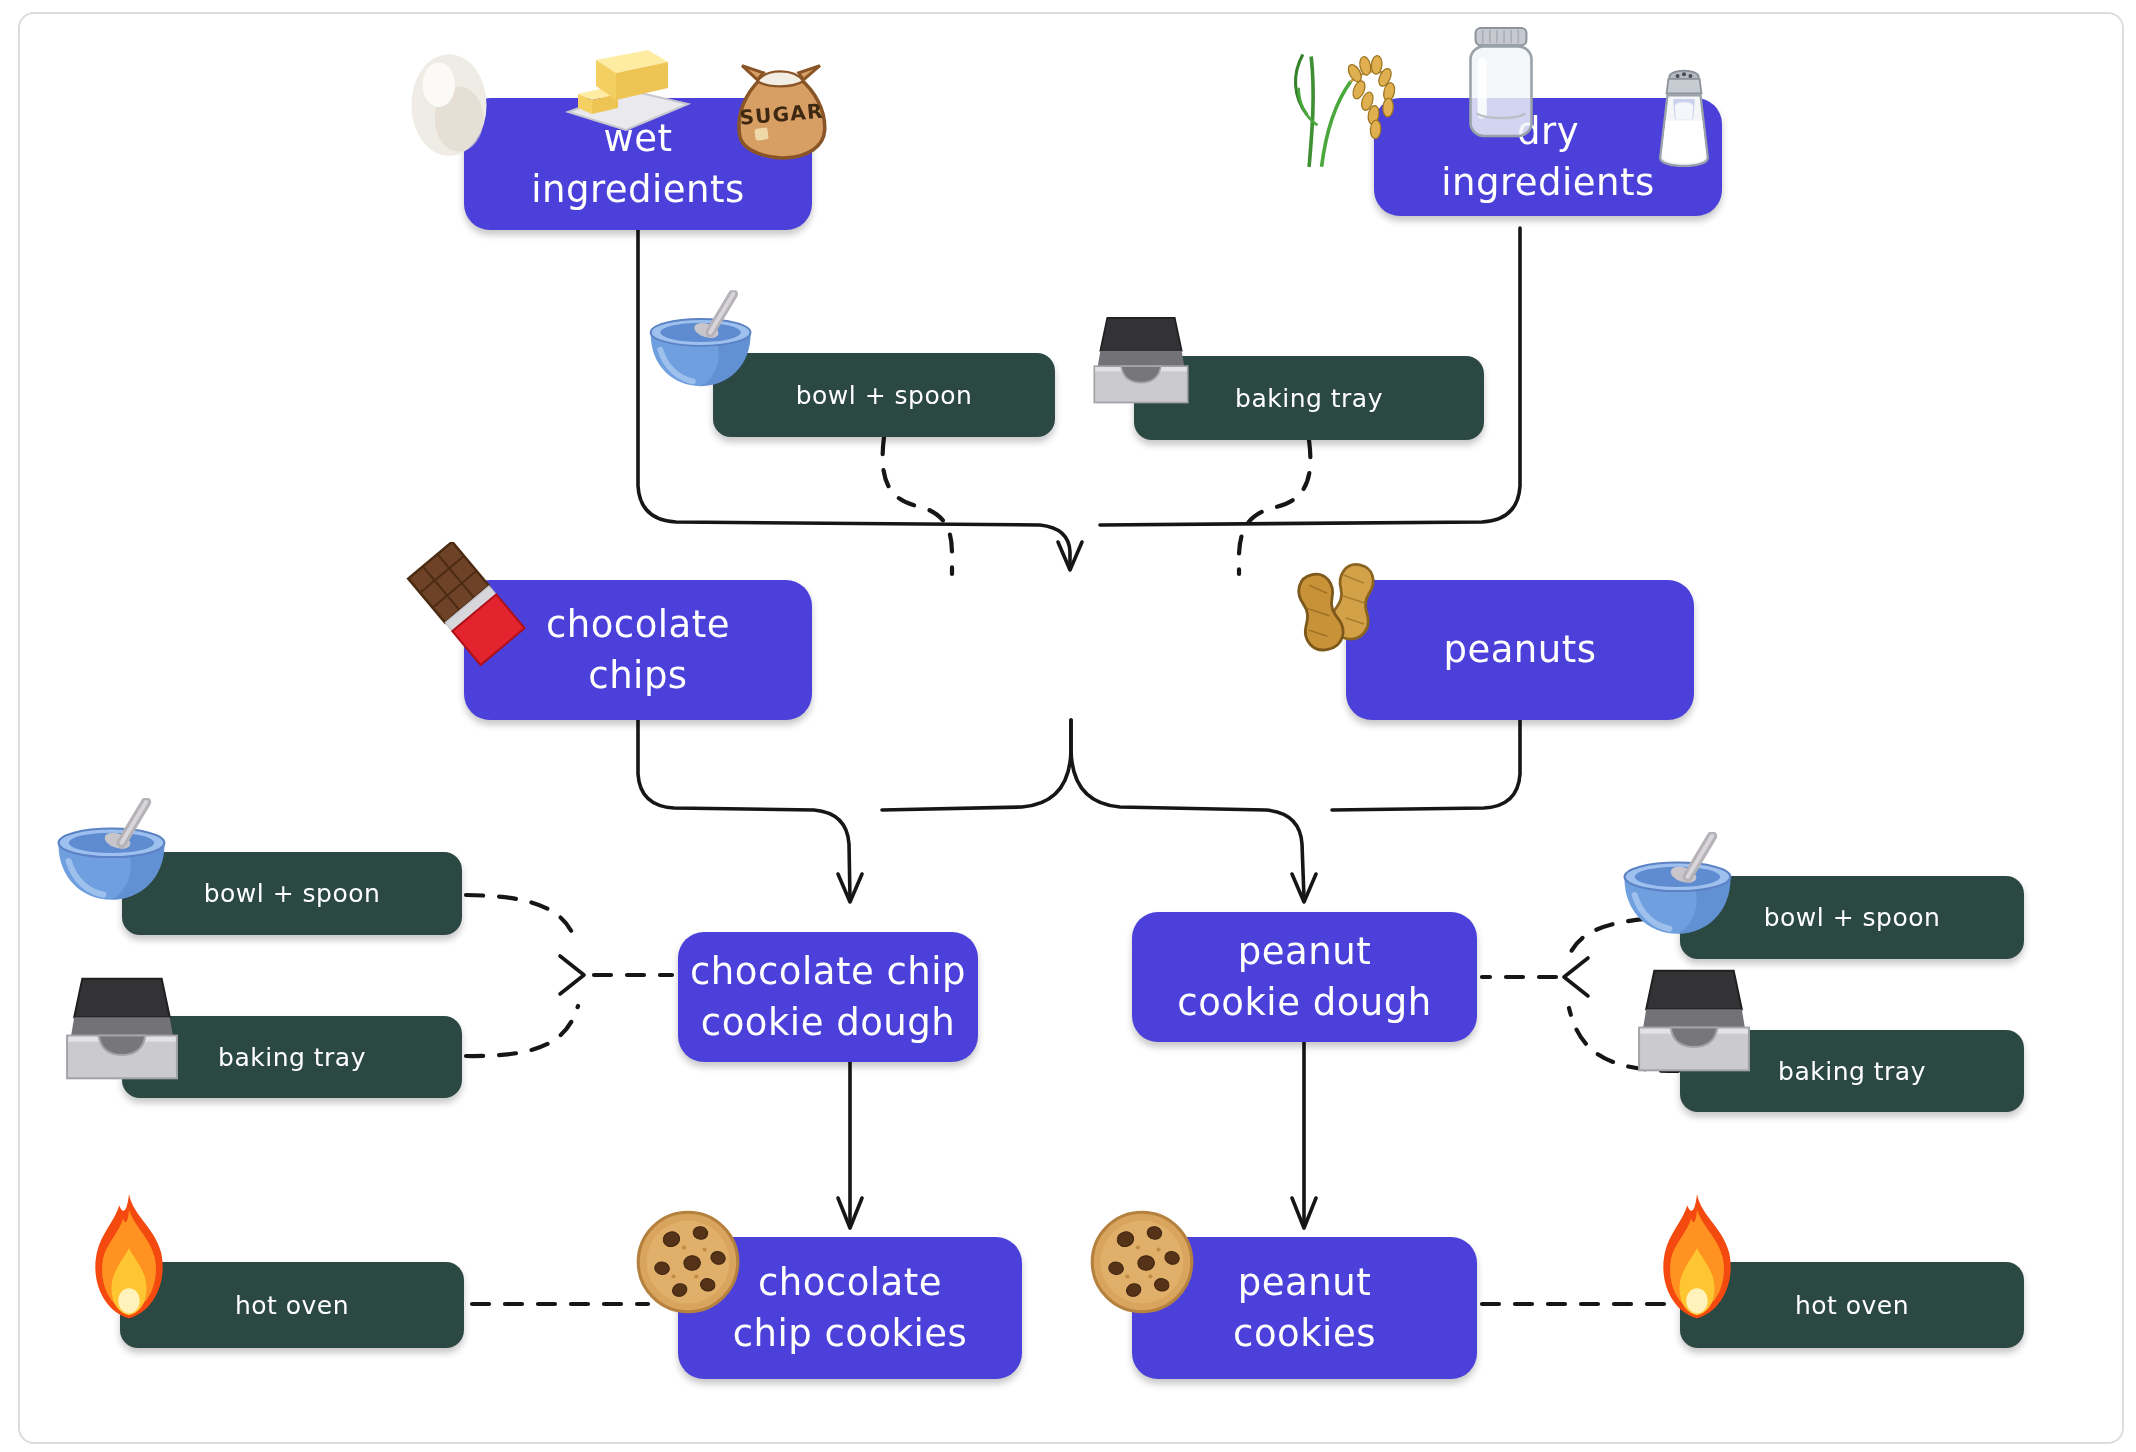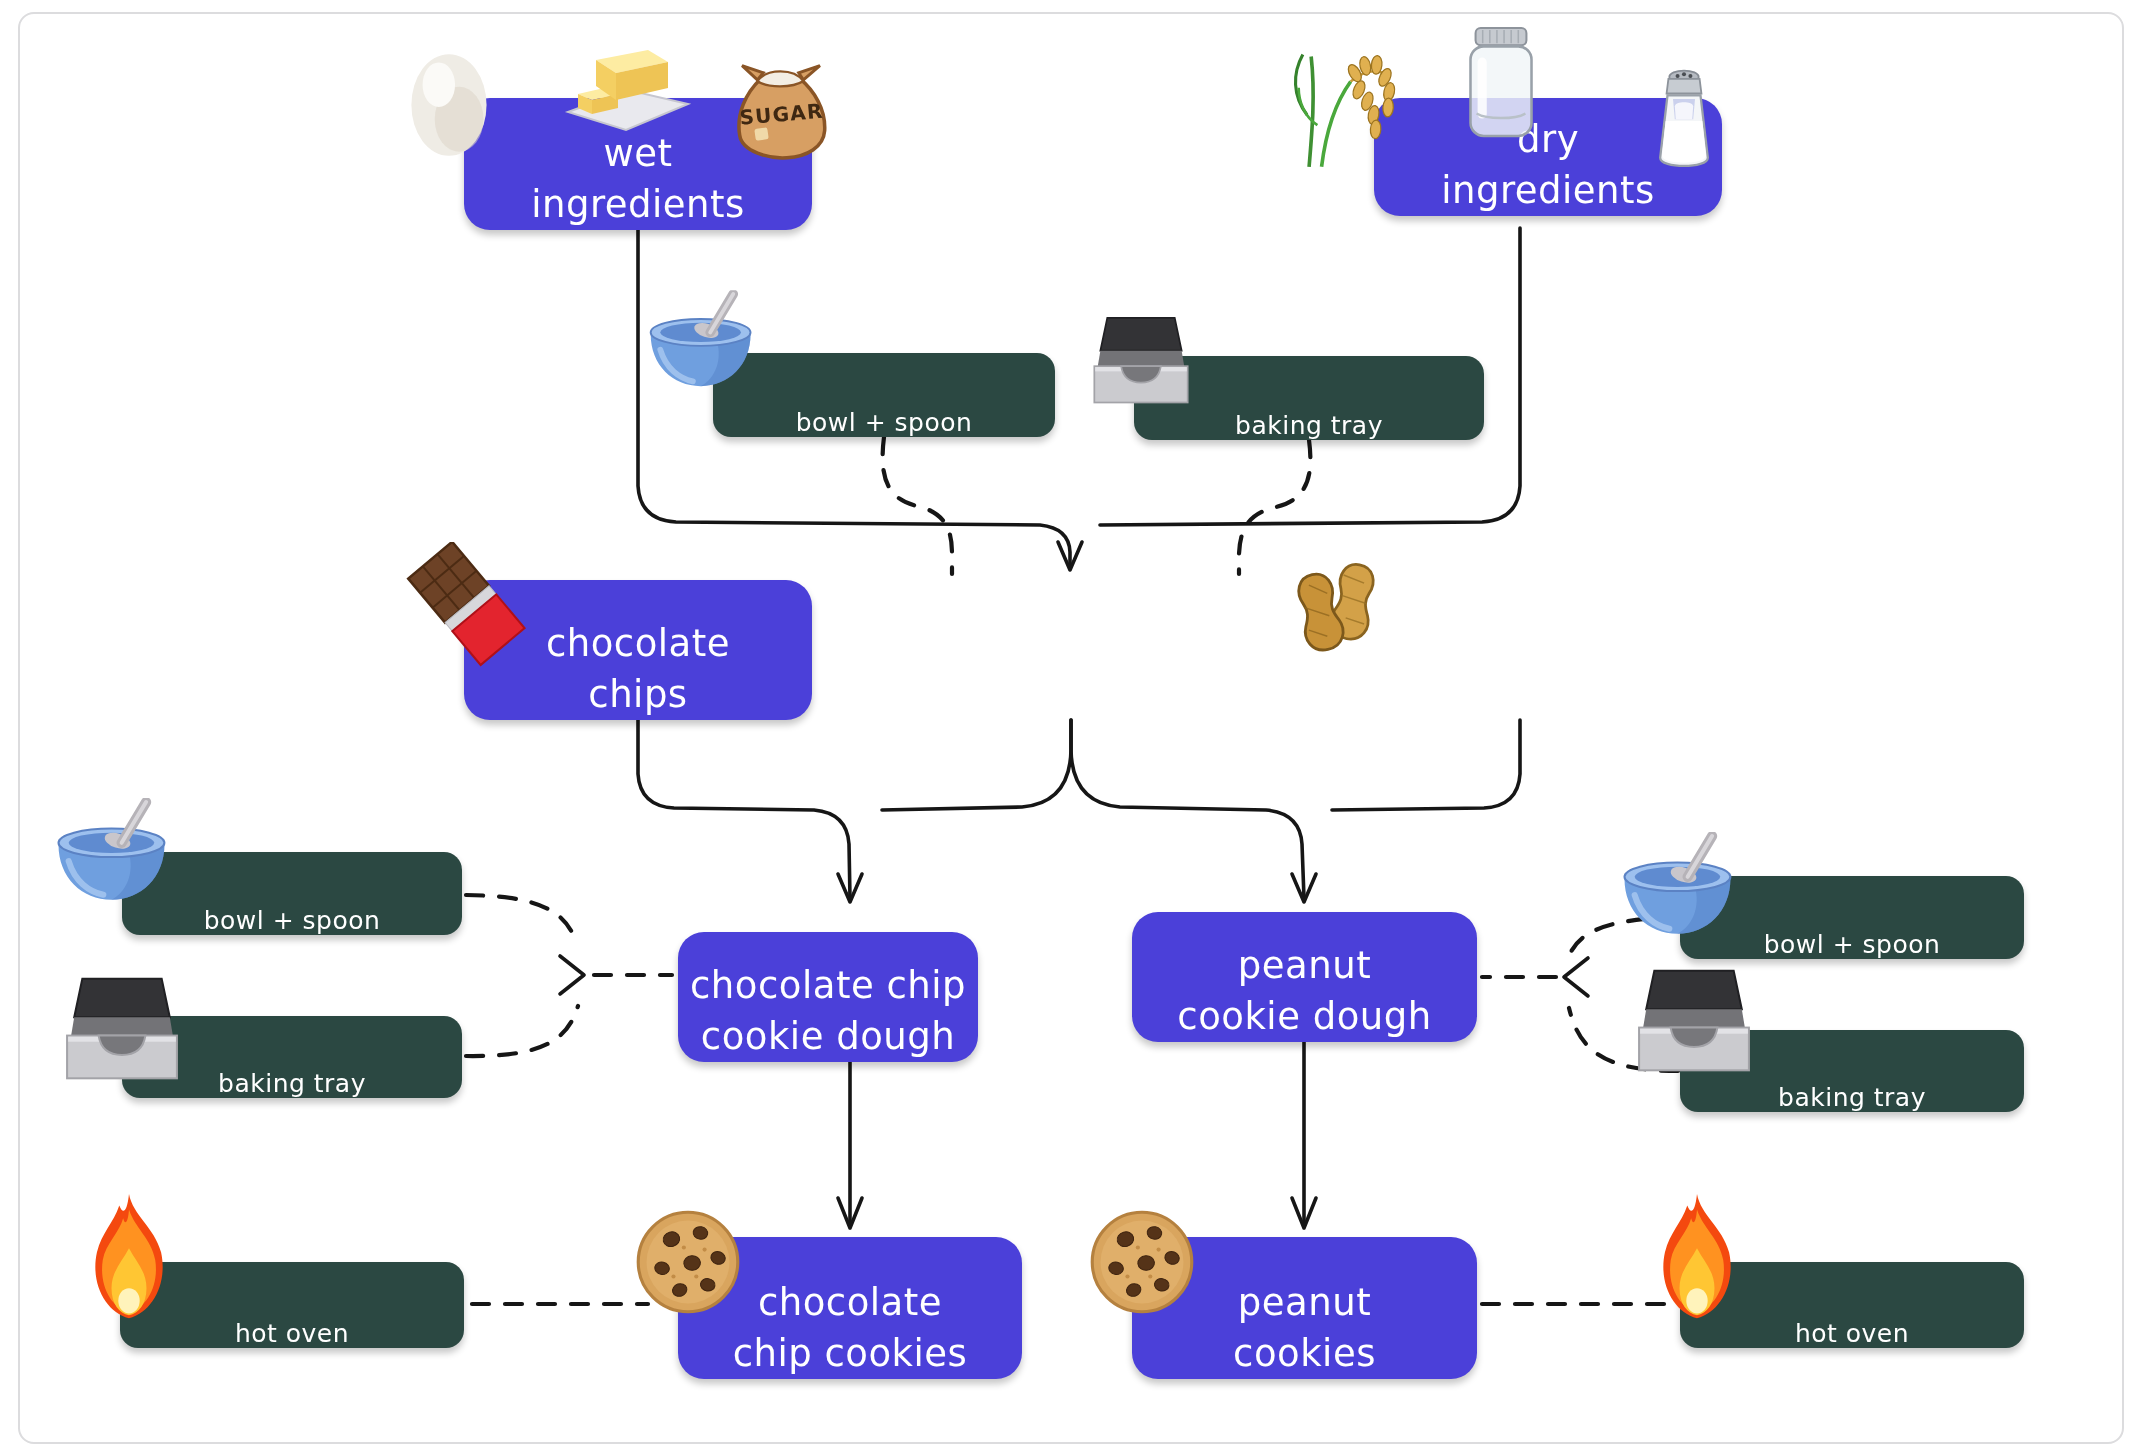--- a/index.html
+++ b/index.html
@@ -10,21 +10,21 @@
   .frame {
     position:absolute; left:18px; top:12px; width:2102px; height:1428px;
     border:2px solid #dcdcde; border-radius:16px; pointer-events:none;
   }
   .edges { position:absolute; left:0; top:0; width:2136px; height:1452px; }
   .edges path { fill:none; stroke:#161616; stroke-linecap:round; stroke-linejoin:round; }
   .edges path.solid  { stroke-width:3.6; }
   .edges path.dashed { stroke-width:4.2; stroke-dasharray:17 16; }
   .edges path.head   { stroke-width:3.6; }
   .node {
-    position:absolute; display:flex; align-items:flex-end; justify-content:center;
+    position:absolute; display:flex; align-items:center; justify-content:center;
     text-align:center; color:#ffffff; box-shadow:0 5px 7px rgba(0,0,0,0.22);
   }
   .node .label { white-space:pre-line; letter-spacing:0.5px; }
   .purple { background:#4b40d9; border-radius:26px; font-size:37px; line-height:1.38; }
   .green  { background:#2b4842; border-radius:18px; font-size:25px; }
   .icon { position:absolute; z-index:5; overflow:visible; }
   .sugar-text { font-family:"DejaVu Sans", sans-serif; font-weight:bold; font-size:17px; fill:#3f2812; letter-spacing:1px; }
 </style>
 </head>
 <body>
@@ -207,20 +207,23 @@
   <div class="node green" style="left:713px;top:353px;width:342px;height:84px">
     <span class="label">bowl + spoon</span>
   </div>
   <div class="node green" style="left:1134px;top:356px;width:350px;height:84px">
     <span class="label">baking tray</span>
   </div>
   <div class="node purple" style="left:464px;top:580px;width:348px;height:140px">
     <span class="label">chocolate
 chips</span>
   </div>
+  <div class="node purple" style="left:1346px;top:580px;width:348px;height:140px">
+    <span class="label">peanuts</span>
+  </div>
   <div class="node green" style="left:122px;top:852px;width:340px;height:83px">
     <span class="label">bowl + spoon</span>
   </div>
   <div class="node green" style="left:122px;top:1016px;width:340px;height:82px">
     <span class="label">baking tray</span>
   </div>
   <div class="node purple" style="left:678px;top:932px;width:300px;height:130px">
     <span class="label">chocolate chip
 cookie dough</span>
   </div>

